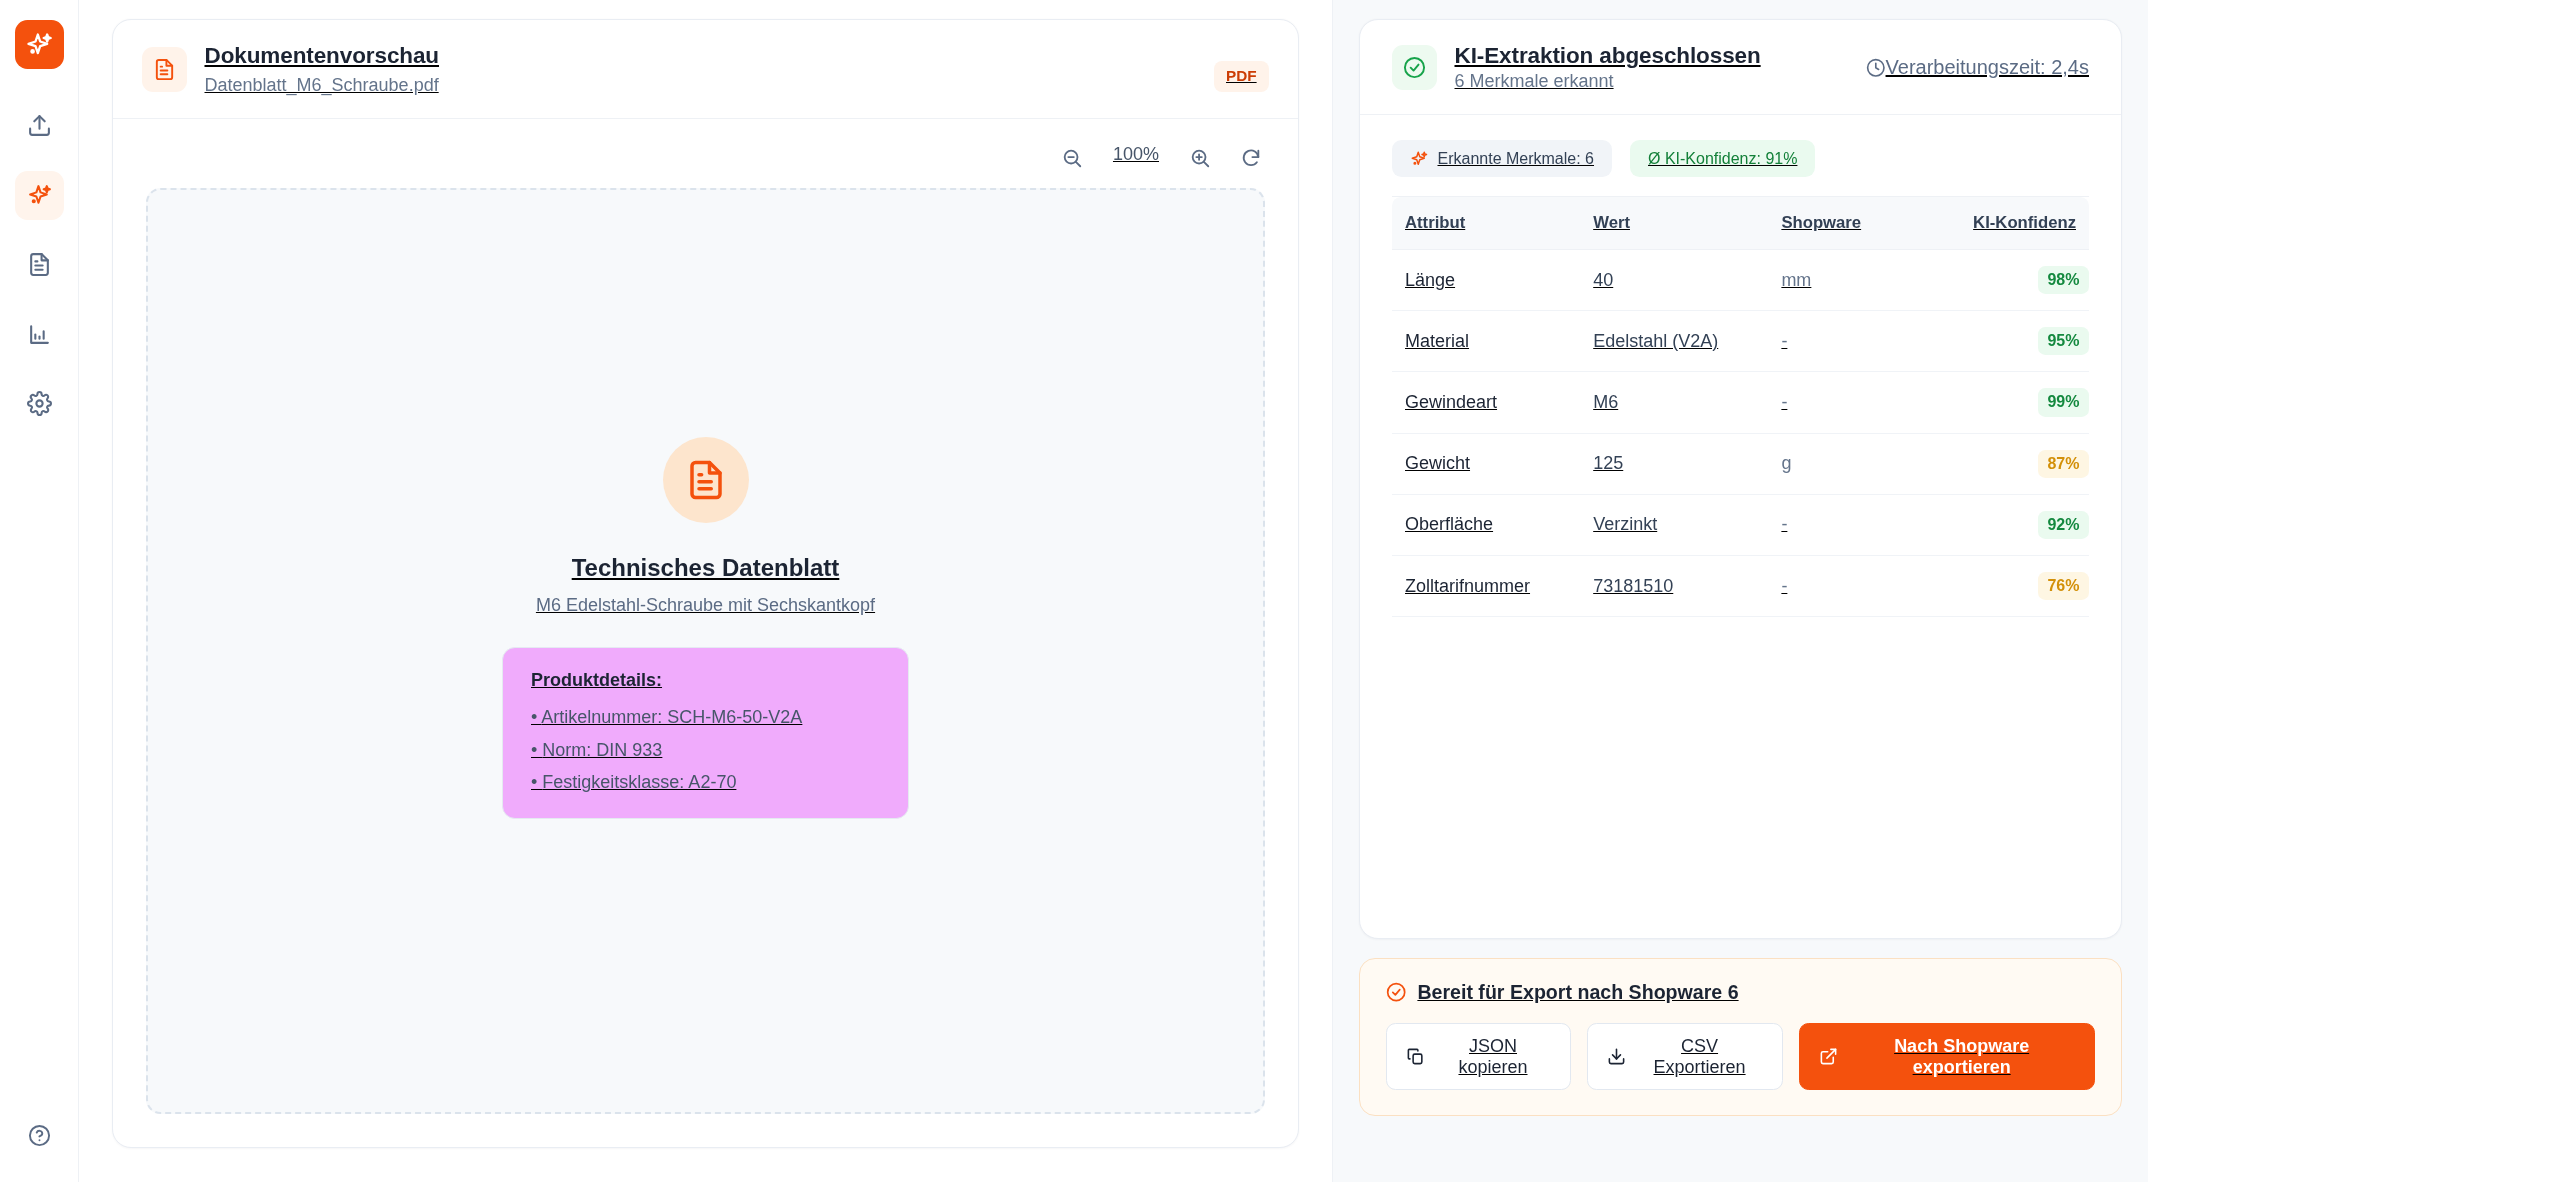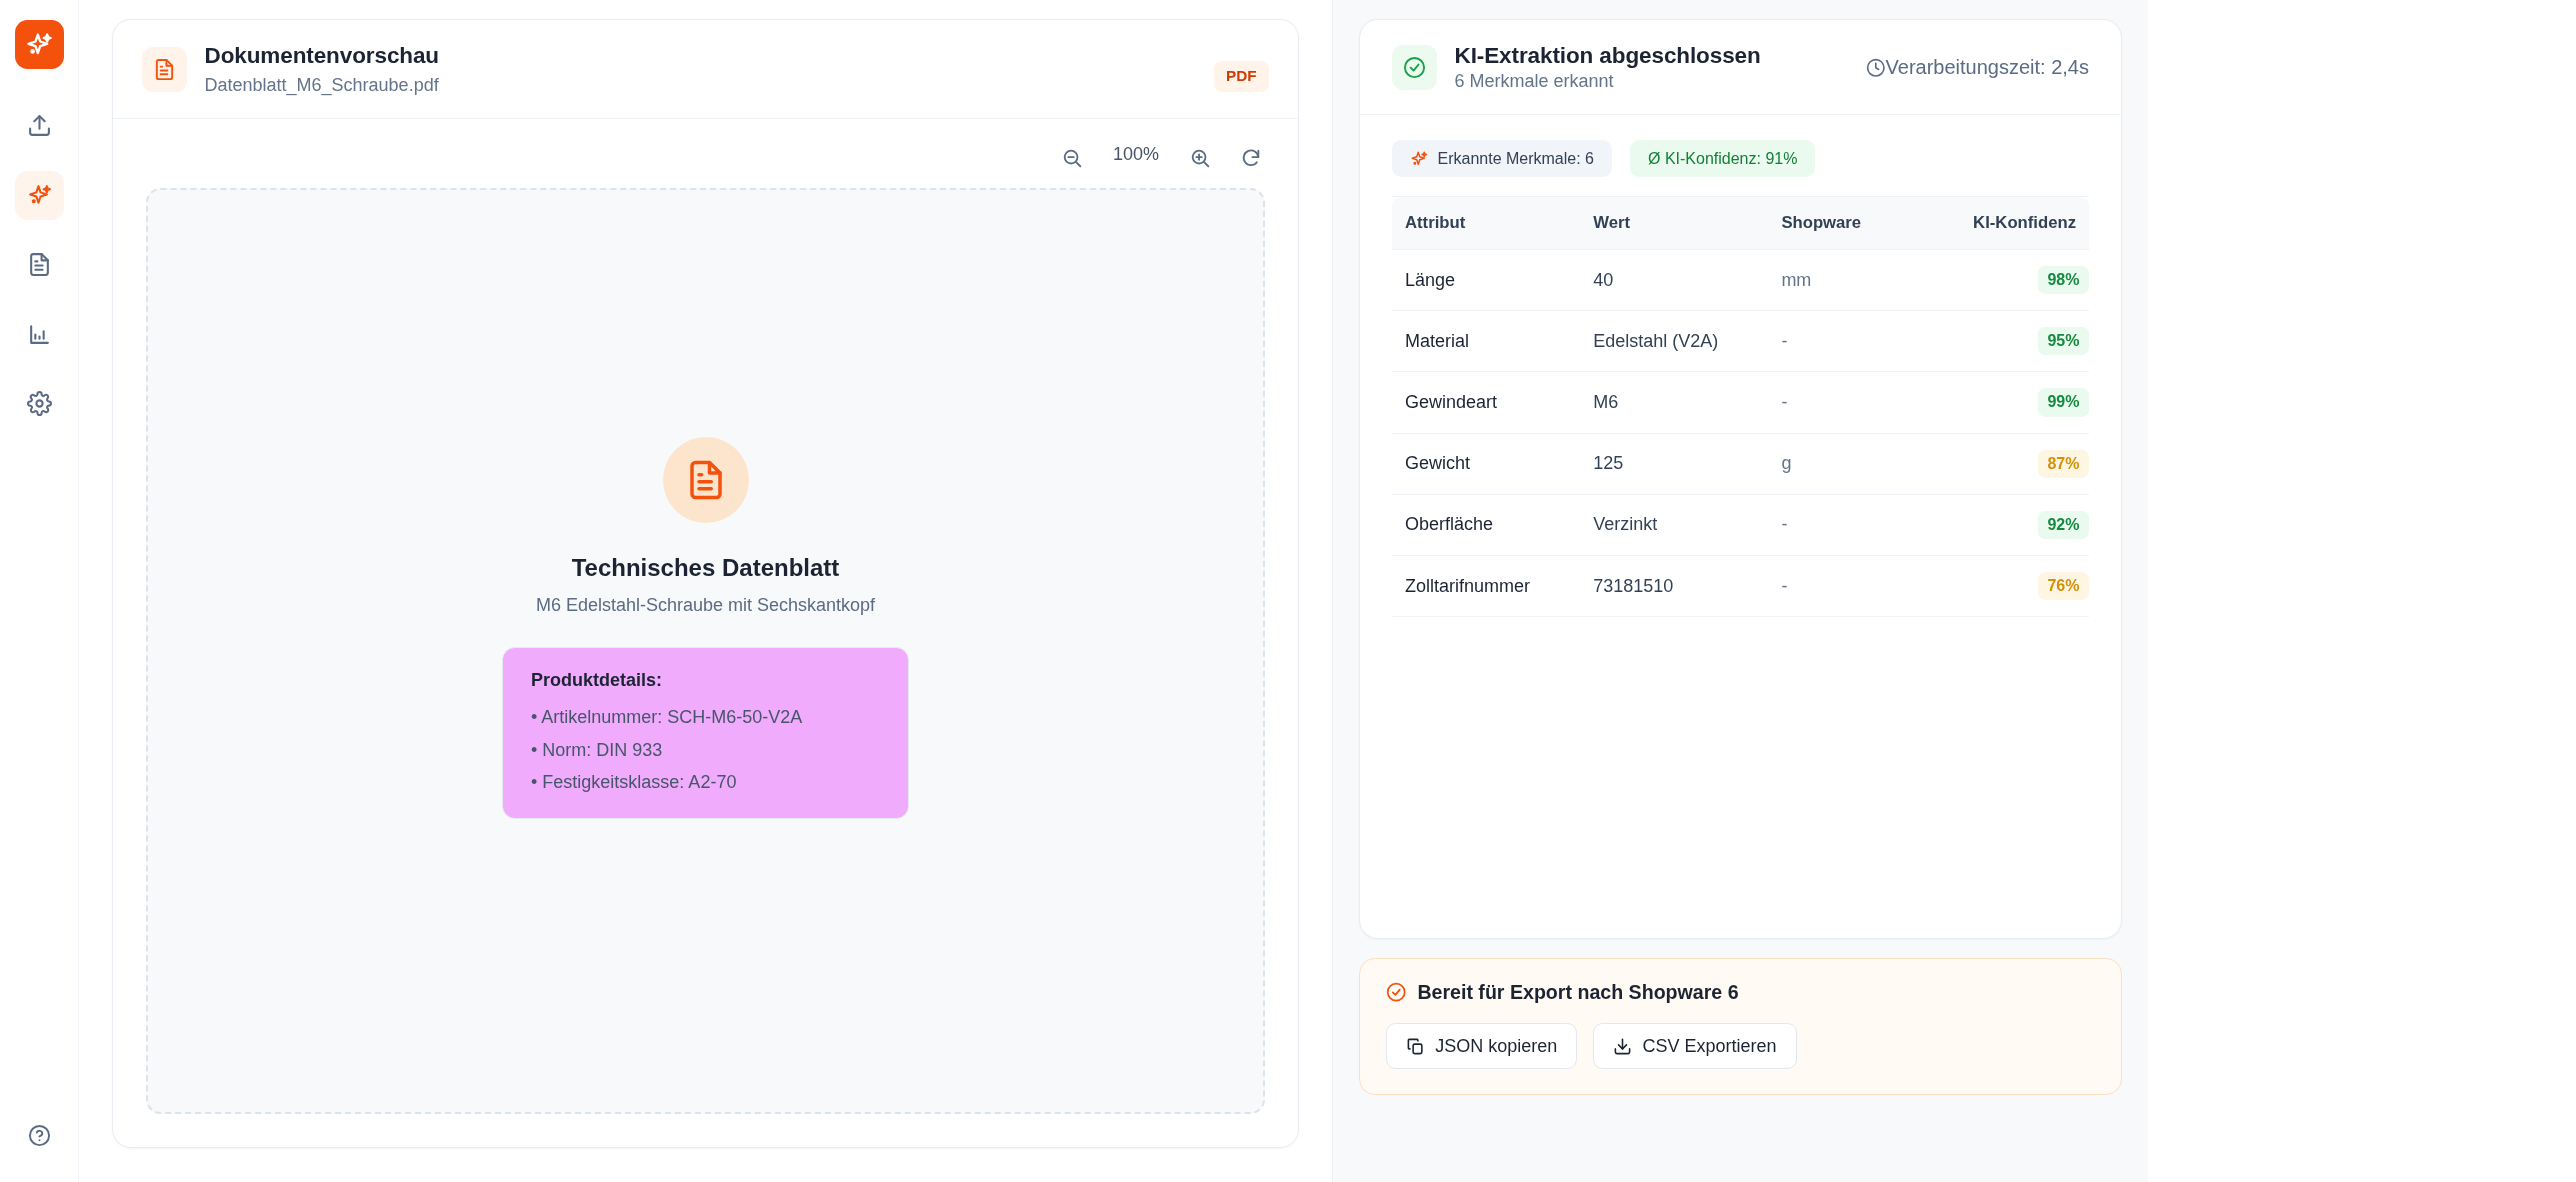--- a/index.html
+++ b/index.html
@@ -2,21 +2,21 @@
 <html style="font-size:11.6px"><head>
 <meta charset="utf-8">
 <style>
   * { box-sizing: border-box; margin: 0; padding: 0; }
   html, body {
     width: 2576px; height: 1183px;
     background: #ffffff;
     font-family: "Liberation Sans", sans-serif;
     overflow: hidden;
   }
-  .app { display: flex; width: 2148px; height: 1183px; }
+  .app { display: flex; width: 2148px; height: 1183px; text-decoration: underline; }
 
   
   .sidebar {
     width: 79px; height: 1183px;
     background: #ffffff;
     border-right: 1.5px solid #eef1f5;
     display: flex; flex-direction: column;
     align-items: center;
     padding-top: 20.4px;
     flex: 0 0 79px;
@@ -491,20 +491,30 @@
             <span>
               <svg width="19" height="19" viewBox="0 0 24 24" fill="none" stroke="currentColor" stroke-width="2" stroke-linecap="round" stroke-linejoin="round">
                 <path d="M21 15v4a2 2 0 0 1-2 2H5a2 2 0 0 1-2-2v-4"></path>
                 <polyline points="7 10 12 15 17 10"></polyline>
                 <line x1="12" y1="3" x2="12" y2="15"></line>
               </svg>
             </span>
             <span>CSV Exportieren</span>
           </button>
 
+          <button class="btn btn-primary">
+            <span>
+              <svg width="19" height="19" viewBox="0 0 24 24" fill="none" stroke="#ffffff" stroke-width="2" stroke-linecap="round" stroke-linejoin="round">
+                <path d="M18 13v6a2 2 0 0 1-2 2H5a2 2 0 0 1-2-2V8a2 2 0 0 1 2-2h6"></path>
+                <polyline points="15 3 21 3 21 9"></polyline>
+                <line x1="10" y1="14" x2="21" y2="3"></line>
+              </svg>
+            </span>
+            <span>Nach Shopware exportieren</span>
+          </button>
 
         </div>
       </div>
 
     </section>
   </div>
 </div>
 
 
 </body></html>

